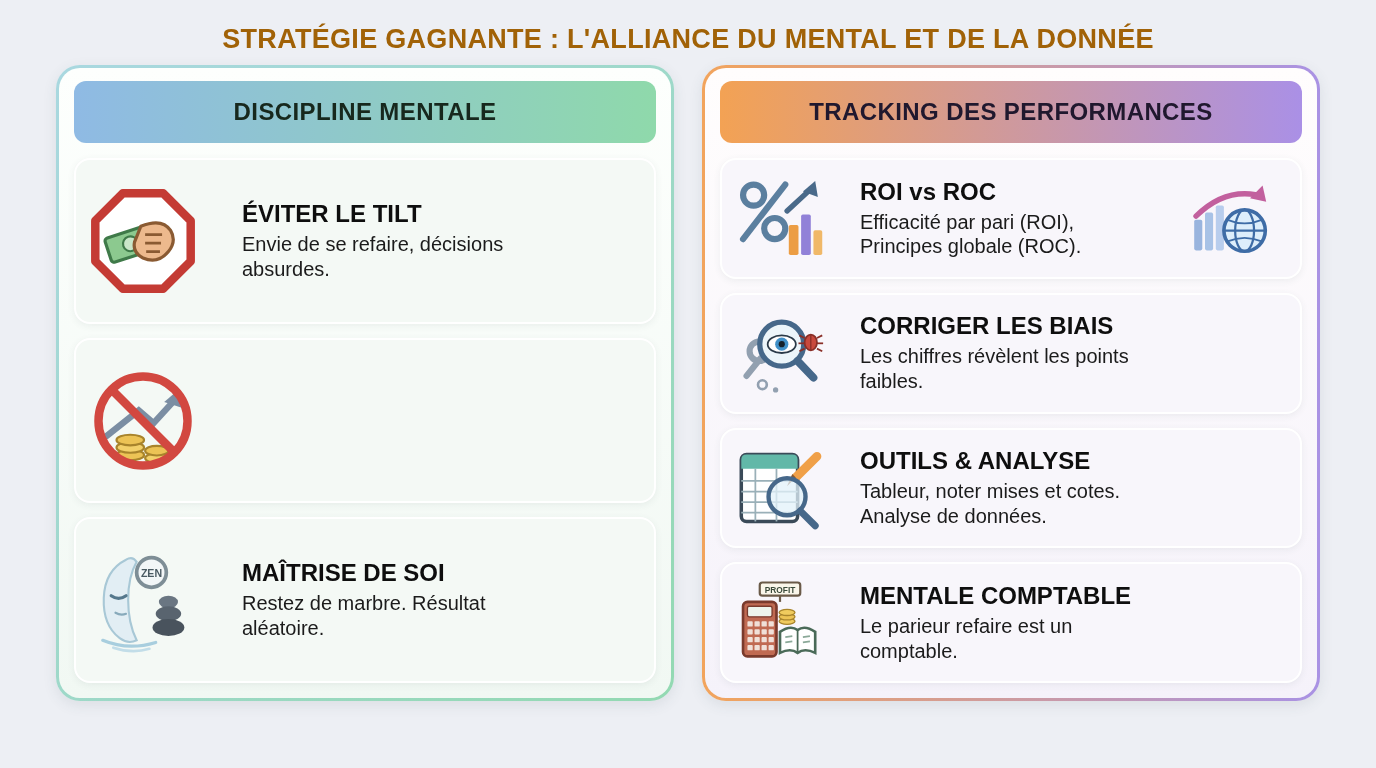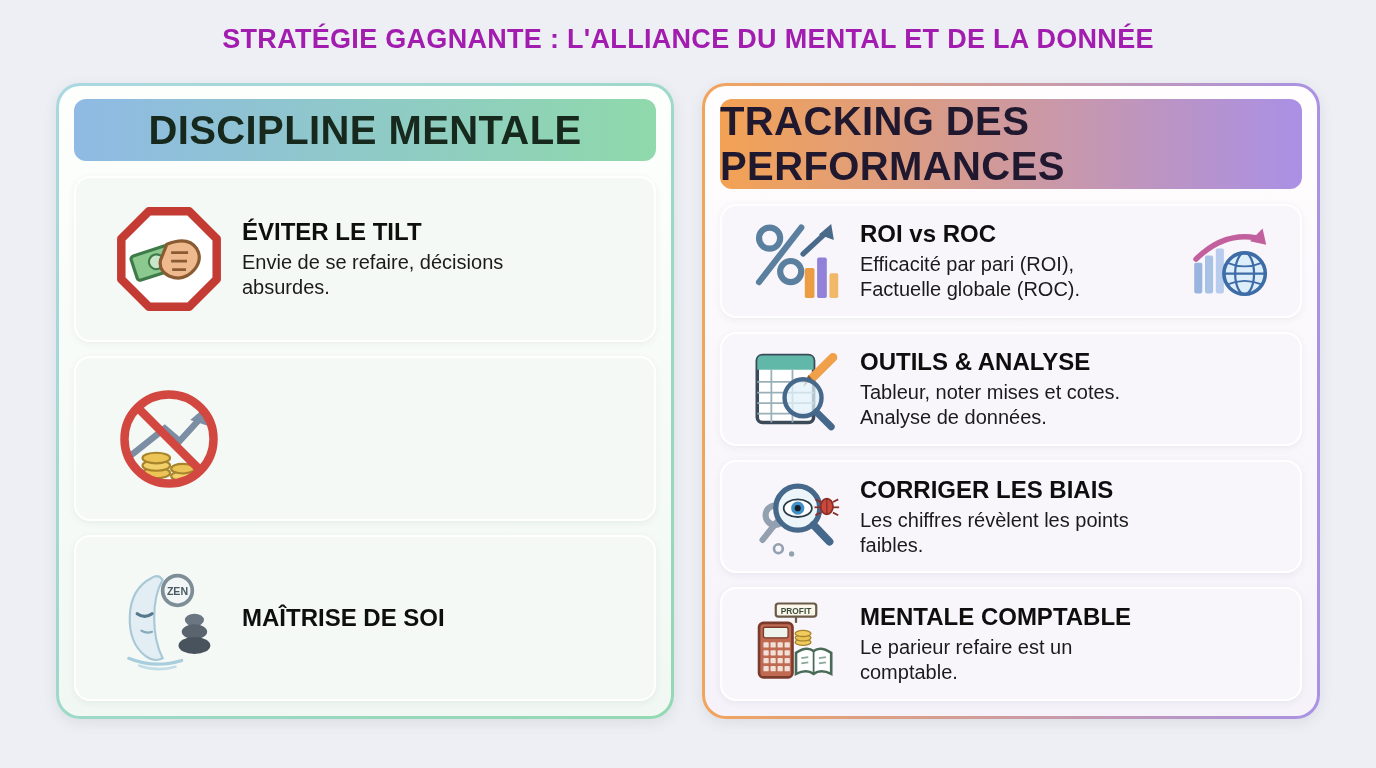--- a/index.html
+++ b/index.html
@@ -6,23 +6,23 @@
   html, body { width: 1376px; height: 768px; overflow: hidden; }
   body {
     font-family: "Liberation Sans", sans-serif;
     background: #edeff4;
   }
   .page { width: 1376px; height: 768px; padding-top: 24px; }
   .title {
     text-align: center;
     font-size: 27px;
     font-weight: 800;
-    color: #a21caf;
+    color: #a16207;
     letter-spacing: 0.3px;
-    margin-bottom: 28px;
+    margin-bottom: 10px;
   }
   .panels {
     display: flex;
     gap: 28px;
     padding: 0 56px;
     height: 636px;
   }
   .panel-outer {
     flex: 1;
     border-radius: 24px;
@@ -39,21 +39,21 @@
     flex-direction: column;
   }
   .panel-inner.left  { background: linear-gradient(180deg, #fdfffd, #f1f8f3); }
   .panel-inner.right { background: linear-gradient(180deg, #fffdfd, #f5f2fa); }
   .panel-header {
     border-radius: 12px;
     min-height: 62px;
     display: flex;
     align-items: center;
     justify-content: center;
-    font-size: 40px;
+    font-size: 24px;
     font-weight: 800;
     letter-spacing: 0.4px;
   }
   .panel-header.left  { background: linear-gradient(90deg, #8fbae4, #8fd9ab); color: #17281d; }
   .panel-header.right { background: linear-gradient(90deg, #f3a254, #aa90e6); color: #20182e; }
   .cards {
     flex: 1;
     display: flex;
     flex-direction: column;
     gap: 14px;
@@ -69,21 +69,21 @@
     align-items: center;
     gap: 20px;
     padding: 10px 20px 10px 14px;
   }
   .panel-inner.right .card { background: #f8f6fb; }
   .card-icon {
     flex: none;
     width: 132px;
     display: flex;
     align-items: center;
-    justify-content: flex-end;
+    justify-content: flex-start;
   }
   .panel-inner.right .card-icon { width: 104px; }
   .card-icon-right {
     flex: none;
     width: 96px;
     display: flex;
     align-items: center;
     justify-content: center;
   }
   .card-text { flex: 1; min-width: 0; }
@@ -169,20 +169,22 @@
                 <text x="58" y="28.5" text-anchor="middle" font-family="Liberation Sans, sans-serif" font-size="10" font-weight="bold" fill="#4a5a62">ZEN</text>
                 <ellipse cx="74" cy="52" rx="9" ry="6" fill="#6a7682"></ellipse>
                 <ellipse cx="74" cy="63" rx="12" ry="7" fill="#59646f"></ellipse>
                 <ellipse cx="74" cy="76" rx="15" ry="8" fill="#49535d"></ellipse>
                 <path d="M12 88 q24 10 50 2" stroke="#a8cede" stroke-width="3" fill="none" stroke-linecap="round"></path>
                 <path d="M22 95 q18 6 34 1" stroke="#c2dde8" stroke-width="2.5" fill="none" stroke-linecap="round"></path>
               </svg>
             </div>
             <div class="card-text">
               <div class="card-title">MAÎTRISE DE SOI</div>
+              <div class="card-desc">Restez de marbre. Résultat
+aléatoire.</div>
             </div>
           </div>
 
         </div>
       </div>
     </div>
 
     <div class="panel-outer right">
       <div class="panel-inner right">
         <div class="panel-header right">TRACKING DES PERFORMANCES</div>
@@ -197,60 +199,34 @@
                 <rect x="60" y="58" width="11" height="34" rx="2" fill="#ec9d44"></rect>
                 <rect x="74" y="46" width="11" height="46" rx="2" fill="#9181d8"></rect>
                 <rect x="88" y="64" width="10" height="28" rx="2" fill="#f0b868"></rect>
                 <path d="M58 42 L84 18" stroke="#4a6a8a" stroke-width="6" fill="none" stroke-linecap="round"></path>
                 <polygon points="90,8 93,26 76,20" fill="#4a6a8a"></polygon>
               </svg>
             </div>
             <div class="card-text">
               <div class="card-title">ROI vs ROC</div>
               <div class="card-desc">Efficacité par pari (ROI),
-Factuelle globale (ROC).</div>
+Principes globale (ROC).</div>
             </div>
             <div class="card-icon-right">
               <svg viewBox="0 0 100 100" width="90" height="90">
                 <rect x="8" y="52" width="9" height="34" rx="2" fill="#88a8d8" opacity="0.85"></rect>
                 <rect x="20" y="44" width="9" height="42" rx="2" fill="#9ab8e2" opacity="0.85"></rect>
                 <rect x="32" y="36" width="9" height="50" rx="2" fill="#adc6ea" opacity="0.85"></rect>
                 <path d="M10 48 Q40 18 76 24" stroke="#c2609e" stroke-width="6" fill="none" stroke-linecap="round"></path>
                 <polygon points="84,14 88,32 70,28" fill="#c2609e"></polygon>
                 <circle cx="64" cy="64" r="23" fill="#ddeefb" stroke="#3e6ca6" stroke-width="4"></circle>
                 <ellipse cx="64" cy="64" rx="10.5" ry="23" fill="none" stroke="#3e6ca6" stroke-width="2.5"></ellipse>
                 <line x1="41" y1="64" x2="87" y2="64" stroke="#3e6ca6" stroke-width="2.5"></line>
                 <path d="M45 52 q19 8 38 0 M45 76 q19 -8 38 0" stroke="#3e6ca6" stroke-width="2" fill="none"></path>
               </svg>
-            </div>
-          </div>
-
-          <div class="card">
-            <div class="card-icon">
-              <svg viewBox="0 0 100 100" width="88" height="88">
-                <rect x="6" y="12" width="64" height="76" rx="6" fill="#ffffff" stroke="#3a4a58" stroke-width="4"></rect>
-                <path d="M6 18 q0 -6 6 -6 l52 0 q6 0 6 6 l0 10 -64 0 z" fill="#62b8a8"></path>
-                <g stroke="#9ab0b8" stroke-width="2">
-                  <line x1="6" y1="42" x2="70" y2="42"></line>
-                  <line x1="6" y1="54" x2="70" y2="54"></line>
-                  <line x1="6" y1="66" x2="70" y2="66"></line>
-                  <line x1="6" y1="78" x2="70" y2="78"></line>
-                  <line x1="22" y1="28" x2="22" y2="88"></line>
-                  <line x1="46" y1="28" x2="46" y2="88"></line>
-                </g>
-                <line x1="92" y1="14" x2="68" y2="38" stroke="#f0a048" stroke-width="10" stroke-linecap="round"></line>
-                <polygon points="68,38 58,48 64,34" fill="#8a5a30"></polygon>
-                <circle cx="58" cy="60" r="21" fill="rgba(225,242,250,0.75)" stroke="#46688a" stroke-width="5"></circle>
-                <line x1="73" y1="76" x2="90" y2="93" stroke="#46688a" stroke-width="8" stroke-linecap="round"></line>
-              </svg>
-            </div>
-            <div class="card-text">
-              <div class="card-title">OUTILS &amp; ANALYSE</div>
-              <div class="card-desc">Tableur, noter mises et cotes.
-Analyse de données.</div>
             </div>
           </div>
 
           <div class="card">
             <div class="card-icon">
               <svg viewBox="0 0 100 100" width="88" height="88">
                 <path d="M34 40 A11 11 0 1 0 34 56" fill="none" stroke="#92a0b0" stroke-width="7"></path>
                 <line x1="28" y1="56" x2="12" y2="76" stroke="#92a0b0" stroke-width="7" stroke-linecap="round"></line>
                 <circle cx="52" cy="40" r="25" fill="#ecf5fa" stroke="#46688a" stroke-width="6"></circle>
                 <ellipse cx="52" cy="40" rx="16" ry="10" fill="#ffffff" stroke="#2a3a48" stroke-width="2"></ellipse>
@@ -268,20 +244,46 @@
                   <line x1="92" y1="45" x2="98" y2="48"></line>
                 </g>
                 <circle cx="30" cy="86" r="5" fill="none" stroke="#92a0b0" stroke-width="3"></circle>
                 <circle cx="45" cy="92" r="3" fill="#92a0b0"></circle>
               </svg>
             </div>
             <div class="card-text">
               <div class="card-title">CORRIGER LES BIAIS</div>
               <div class="card-desc">Les chiffres révèlent les points
 faibles.</div>
+            </div>
+          </div>
+
+          <div class="card">
+            <div class="card-icon">
+              <svg viewBox="0 0 100 100" width="88" height="88">
+                <rect x="6" y="12" width="64" height="76" rx="6" fill="#ffffff" stroke="#3a4a58" stroke-width="4"></rect>
+                <path d="M6 18 q0 -6 6 -6 l52 0 q6 0 6 6 l0 10 -64 0 z" fill="#62b8a8"></path>
+                <g stroke="#9ab0b8" stroke-width="2">
+                  <line x1="6" y1="42" x2="70" y2="42"></line>
+                  <line x1="6" y1="54" x2="70" y2="54"></line>
+                  <line x1="6" y1="66" x2="70" y2="66"></line>
+                  <line x1="6" y1="78" x2="70" y2="78"></line>
+                  <line x1="22" y1="28" x2="22" y2="88"></line>
+                  <line x1="46" y1="28" x2="46" y2="88"></line>
+                </g>
+                <line x1="92" y1="14" x2="68" y2="38" stroke="#f0a048" stroke-width="10" stroke-linecap="round"></line>
+                <polygon points="68,38 58,48 64,34" fill="#8a5a30"></polygon>
+                <circle cx="58" cy="60" r="21" fill="rgba(225,242,250,0.75)" stroke="#46688a" stroke-width="5"></circle>
+                <line x1="73" y1="76" x2="90" y2="93" stroke="#46688a" stroke-width="8" stroke-linecap="round"></line>
+              </svg>
+            </div>
+            <div class="card-text">
+              <div class="card-title">OUTILS &amp; ANALYSE</div>
+              <div class="card-desc">Tableur, noter mises et cotes.
+Analyse de données.</div>
             </div>
           </div>
 
           <div class="card">
             <div class="card-icon">
               <svg viewBox="0 0 100 100" width="88" height="88">
                 <rect x="27" y="4" width="46" height="15" rx="3" fill="#faf6ea" stroke="#6a5a48" stroke-width="2.5"></rect>
                 <text x="50" y="15.5" text-anchor="middle" font-family="Liberation Sans, sans-serif" font-size="9.5" font-weight="bold" fill="#3a4a3a">PROFIT</text>
                 <line x1="50" y1="19" x2="50" y2="26" stroke="#6a5a48" stroke-width="2.5"></line>
                 <rect x="8" y="26" width="38" height="62" rx="5" fill="#c06a52" stroke="#7a3a2c" stroke-width="3"></rect>

